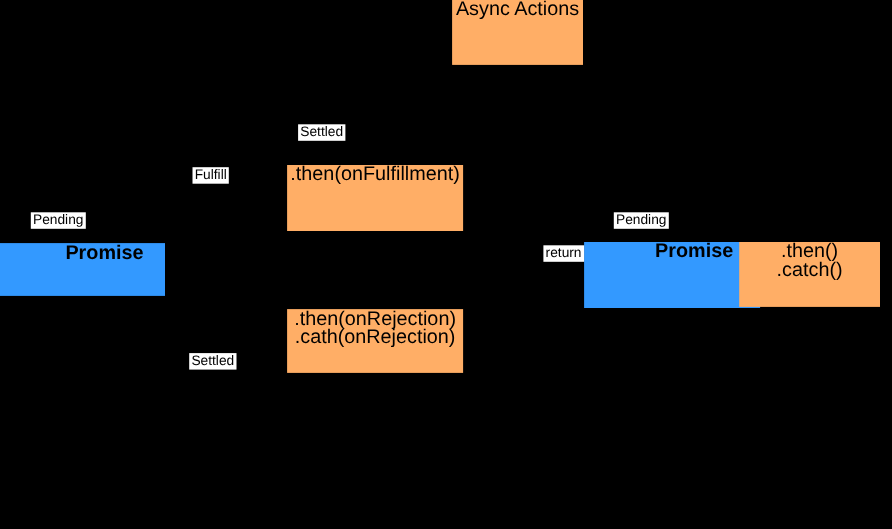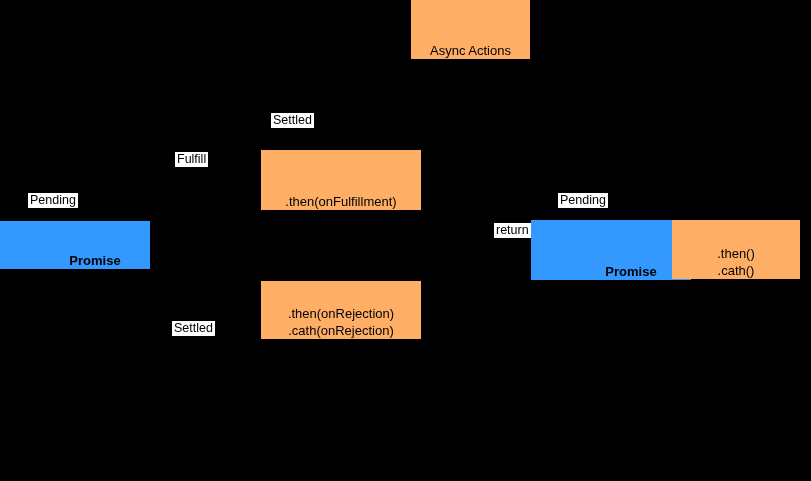--- a/index.html
+++ b/index.html
@@ -9,23 +9,23 @@
     height: 481px;
     overflow: hidden;
     background: var(--bg, #000);
     font-family: "Liberation Sans", sans-serif;
   }
   .node {
     position: absolute;
     display: flex;
     flex-direction: column;
     align-items: center;
-    justify-content: flex-end;
+    justify-content: flex-start;
     text-align: center;
-    font-size: 13px;
+    font-size: 18px;
     color: var(--text, #000);
     line-height: 17px;
   }
   .node.orange { background: var(--orange, #FFAE66); }
   .node.blue   { background: var(--blue, #3399FF); font-weight: bold; padding-left: 40px; }
 
   
   #n-async    { left: 411px; top: 0;     width: 119px; height: 59px; }
   #n-promiseL { left: 0;     top: 221px; width: 110px; height: 48px; }
   #n-fulfill  { left: 261px; top: 150px; width: 160px; height: 60px; }
@@ -71,21 +71,21 @@
     <span>.then(onRejection)</span>
     <span>.cath(onRejection)</span>
   </div>
 
   <div id="n-promiseR" class="node blue">
     <span>Promise</span>
   </div>
 
   <div id="n-catch" class="node orange">
     <span>.then()</span>
-    <span>.cath()</span>
+    <span>.catch()</span>
   </div>
 
 
   <span id="l-pendingL" class="chip">Pending</span>
   <span id="l-fulfill" class="chip">Fulfill</span>
   <span id="l-settled" class="chip">Settled</span>
   <span id="l-reject" class="chip">Settled</span>
   <span id="l-pendingR" class="chip">Pending</span>
   <span id="l-return" class="chip">return</span>
 

